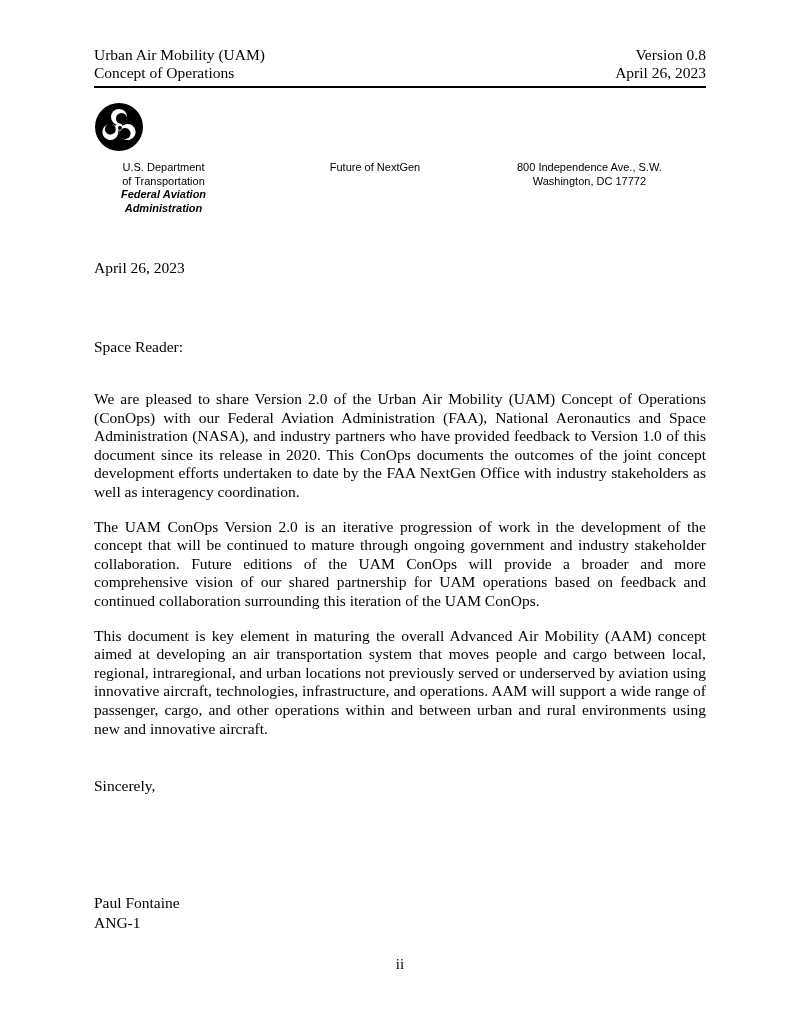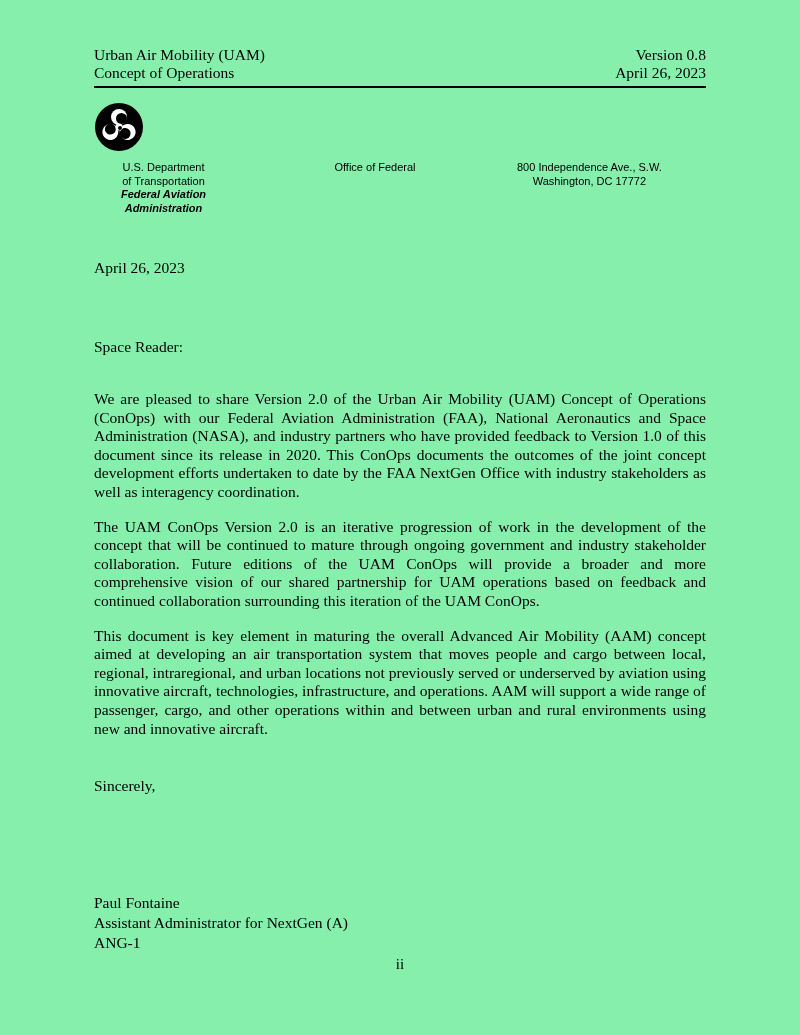--- a/index.html
+++ b/index.html
@@ -5,21 +5,21 @@
   html, body {
     margin: 0;
     padding: 0;
     background: #e8e8e8;
   }
   .page {
     position: relative;
     width: 800px;
     height: 1035px;
     margin: 0 auto;
-    background: #86efac;
+    background: #ffffff;
     color: #000000;
     font-family: "Liberation Serif", serif;
     padding: 46px 94px 0 94px;
     box-sizing: border-box;
     overflow: hidden;
   }
   .doc-header {
     display: flex;
     justify-content: space-between;
     font-size: 15.5px;
@@ -122,21 +122,21 @@
   </div>
 
   <div class="letterhead">
     <div class="lh-dept">
       <div>U.S. Department</div>
       <div>of Transportation</div>
       <div class="bold">Federal Aviation</div>
       <div class="bold">Administration</div>
     </div>
     <div class="lh-office">
-      <div>Office of Federal</div>
+      <div>Future of NextGen</div>
     </div>
     <div class="lh-addr">
       <div>800 Independence Ave., S.W.</div>
       <div>Washington, DC 17772</div>
     </div>
   </div>
 
   <div class="date-line">April 26, 2023</div>
 
   <div class="salutation">Space Reader:</div>
@@ -144,19 +144,18 @@
   <div class="paras">
     <p class="para">We are pleased to share Version 2.0 of the Urban Air Mobility (UAM) Concept of Operations (ConOps) with our Federal Aviation Administration (FAA), National Aeronautics and Space Administration (NASA), and industry partners who have provided feedback to Version 1.0 of this document since its release in 2020. This ConOps documents the outcomes of the joint concept development efforts undertaken to date by the FAA NextGen Office with industry stakeholders as well as interagency coordination.</p>
     <p class="para">The UAM ConOps Version 2.0 is an iterative progression of work in the development of the concept that will be continued to mature through ongoing government and industry stakeholder collaboration. Future editions of the UAM ConOps will provide a broader and more comprehensive vision of our shared partnership for UAM operations based on feedback and continued collaboration surrounding this iteration of the UAM ConOps.</p>
     <p class="para">This document is key element in maturing the overall Advanced Air Mobility (AAM) concept aimed at developing an air transportation system that moves people and cargo between local, regional, intraregional, and urban locations not previously served or underserved by aviation using innovative aircraft, technologies, infrastructure, and operations. AAM will support a wide range of passenger, cargo, and other operations within and between urban and rural environments using new and innovative aircraft.</p>
   </div>
 
   <div class="closing">Sincerely,</div>
 
   <div class="sig">
     <div>Paul Fontaine</div>
-    <div>Assistant Administrator for NextGen (A)</div>
     <div>ANG-1</div>
   </div>
 
   <div class="page-footer">ii</div>
 
 </div>
 
 </body></html>

